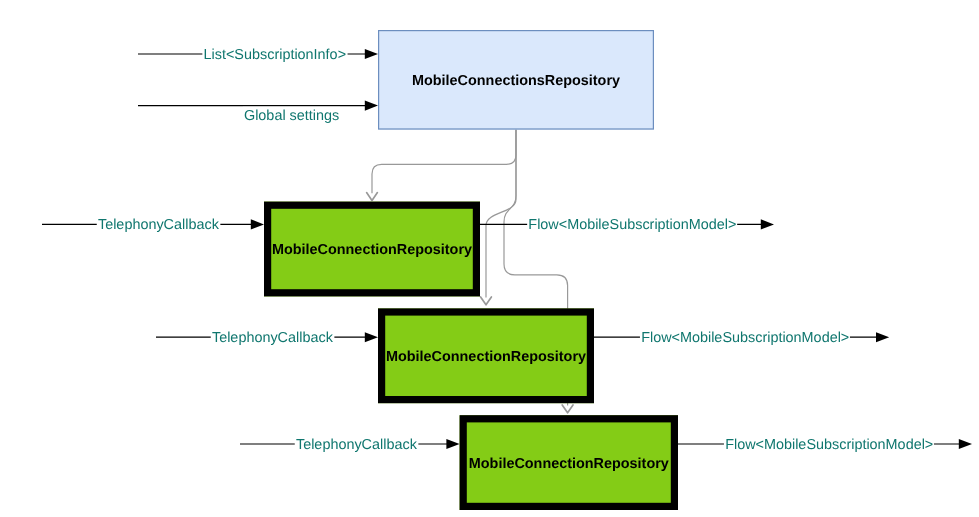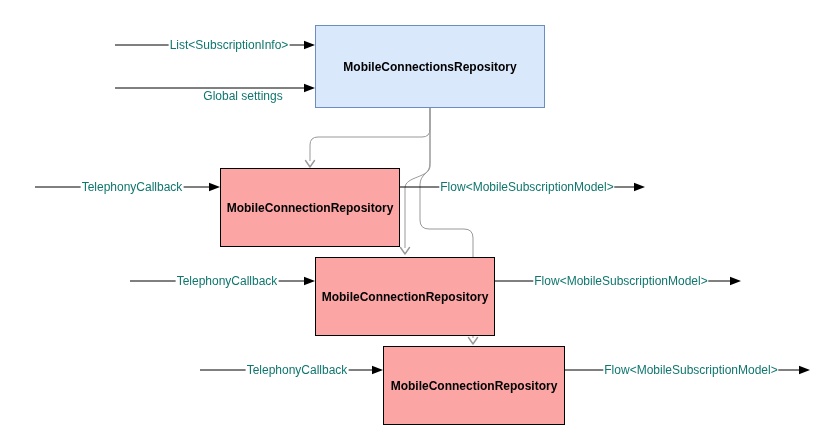--- a/index.html
+++ b/index.html
@@ -29,22 +29,22 @@
     text-align: center;
     font-size: 12px;
     font-weight: bold;
     color: #000000;
   }
   .node-blue {
     background: #dae8fc;
     border: 1px solid #6c8ebf;
   }
   .node-orange {
-    background: #fca5a5;
-    border: 1px solid #000000;
+    background: #84cc16;
+    border: 6px solid #000000;
   }
   .edge-label {
     position: absolute;
     transform: translate(-50%, -50%);
     white-space: nowrap;
     background: #ffffff;
     color: #0f766e;
     font-size: 12px;
     line-height: 14px;
     padding: 0 1px;

